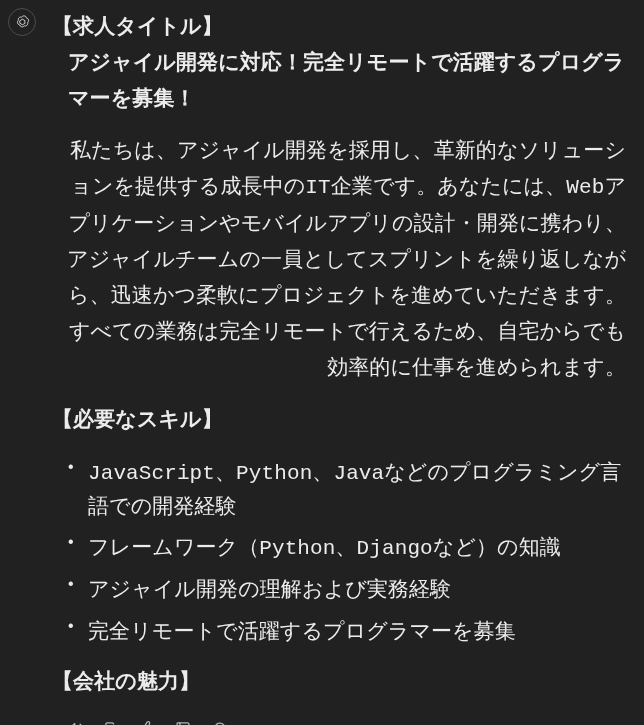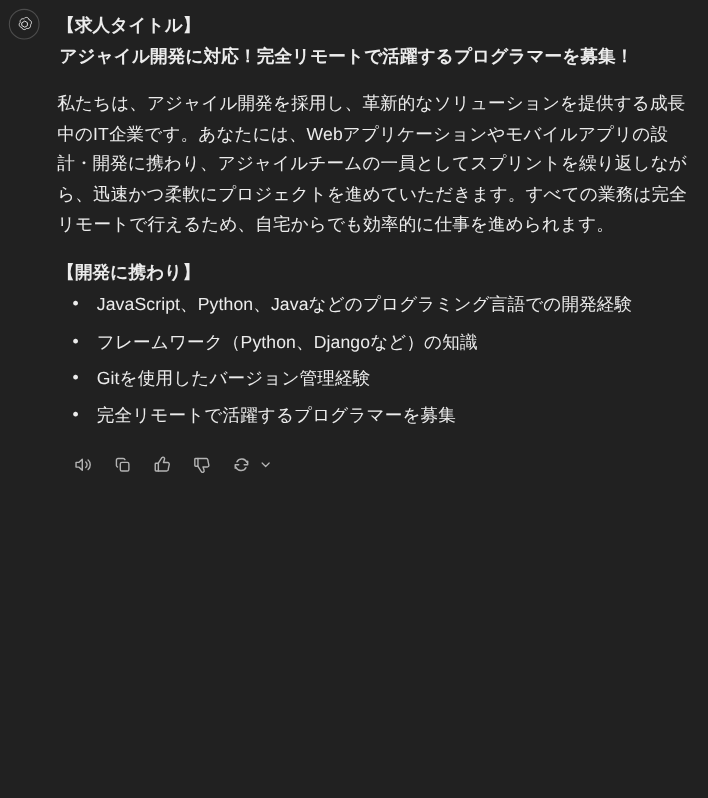--- a/index.html
+++ b/index.html
@@ -30,42 +30,44 @@
     border-radius: 50%;
     border: 1px solid #4d4d4d;
     background: #212121;
     display: flex;
     align-items: center;
     justify-content: center;
   }
   .avatar svg { display: block; }
 
   .content {
-    font-size: 16px;
+    font-size: 21px;
     line-height: 1.72;
     letter-spacing: 0.1px;
+    font-family: Liberation Mono, monospace;
   }
   .heading {
     font-weight: 700;
     margin: 0;
   }
   .lead-title {
     font-weight: 700;
-    margin: 0 0 16px 2px;
+    margin: 0 0 16px 16px;
   }
   .para {
     margin: 0 0 16px 0;
+    text-align: right;
   }
   .section-label {
     font-weight: 700;
     margin: 0 0 2px 0;
   }
   ul.skills {
     list-style: none;
-    margin: 3px 0 16px 0;
+    margin: 18px 0 16px 0;
     padding: 0;
   }
   ul.skills li {
     position: relative;
     padding: 0 0 0 36px;
     margin: 0 0 8px 0;
     line-height: 1.6;
   }
   ul.skills li::before {
     content: "•";
@@ -124,28 +126,29 @@
     </span>
   </div>
 
   <div class="content">
 
     <p class="heading">【求人タイトル】</p>
     <p class="lead-title">アジャイル開発に対応！完全リモートで活躍するプログラマーを募集！</p>
 
     <p class="para">私たちは、アジャイル開発を採用し、革新的なソリューションを提供する成長中のIT企業です。あなたには、Webアプリケーションやモバイルアプリの設計・開発に携わり、アジャイルチームの一員としてスプリントを繰り返しながら、迅速かつ柔軟にプロジェクトを進めていただきます。すべての業務は完全リモートで行えるため、自宅からでも効率的に仕事を進められます。</p>
 
-    <p class="section-label">【開発に携わり】</p>
+    <p class="section-label">【必要なスキル】</p>
     <ul class="skills">
       <li>JavaScript、Python、Javaなどのプログラミング言語での開発経験</li>
       <li>フレームワーク（Python、Djangoなど）の知識</li>
-      <li>Gitを使用したバージョン管理経験</li>
+      <li>アジャイル開発の理解および実務経験</li>
       <li>完全リモートで活躍するプログラマーを募集</li>
     </ul>
 
+    <p class="section-label">【会社の魅力】</p>
 
   </div>
 
   <div class="toolbar">
 
     <button class="tool-btn">
       <span>
         <svg width="17" height="17" viewBox="0 0 24 24" fill="none" stroke="#b4b4b4" stroke-width="1.8" stroke-linecap="round" stroke-linejoin="round">
           <path d="M11 5L6.5 9H3v6h3.5L11 19V5z"></path>
           <path d="M15.5 8.5a4.5 4.5 0 0 1 0 7"></path>

